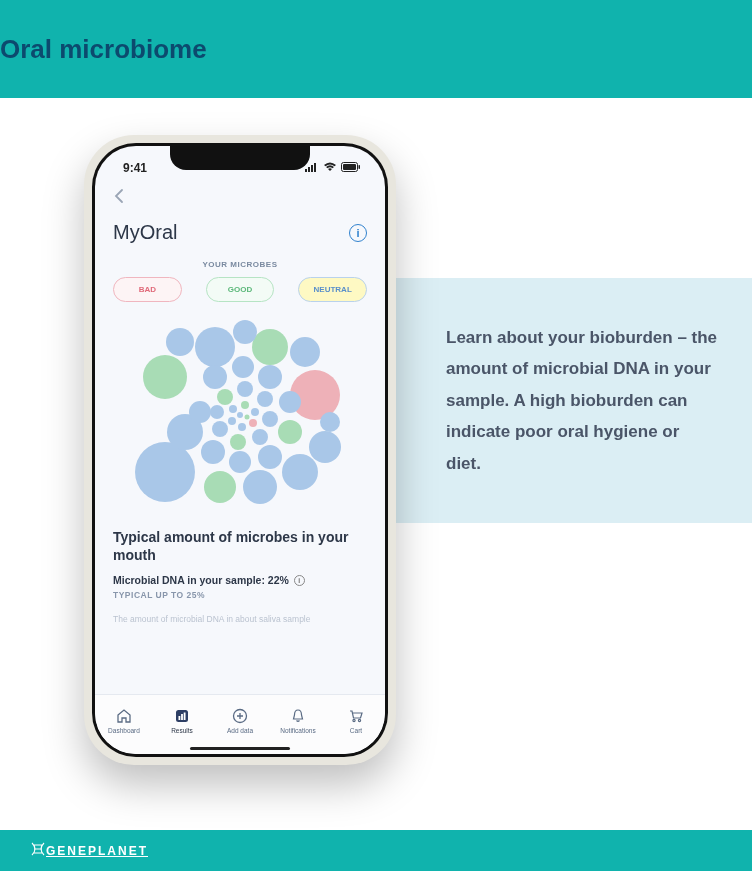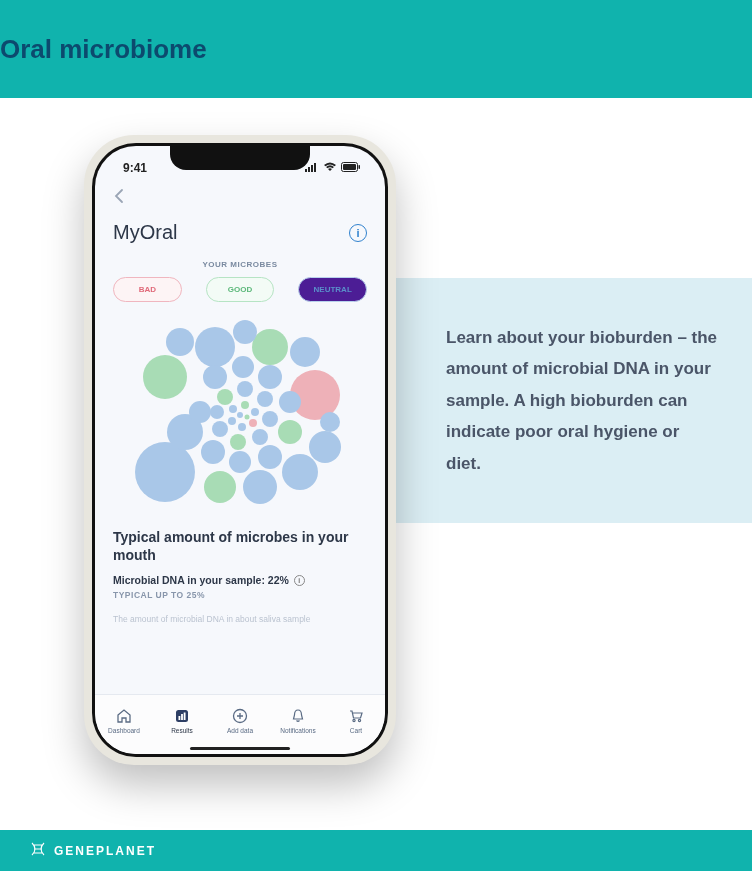--- a/index.html
+++ b/index.html
@@ -96,21 +96,21 @@
   .app-header { display:flex; justify-content:space-between; align-items:center; margin-top:12px; }
   .app-title { font-size:20px; font-weight:400; color:#2d3748; }
   .info-circle {
     width:18px;height:18px;border:1.5px solid #3182ce;border-radius:50%;
     display:flex;align-items:center;justify-content:center;font-size:11px;color:#3182ce;font-weight:700;
   }
   .section-label { text-align:center; font-size:8px; color:#7a8aa0; letter-spacing:0.5px; margin-top:16px; font-weight:600;}
   .pill-row { display:flex; gap:24px; justify-content:center; margin-top:8px; }
   .pill {
     flex:1; font-size:8px; font-weight:700; padding:7px 0; border-radius:16px; text-align:center;
-    background:#4c1d95; border:1px solid;
+    background:#fef9c3; border:1px solid;
   }
   .pill-bad { color:#e06a7a; border-color:#f0b6bf; background:#fdf4f5;}
   .pill-good { color:#5cb87a; border-color:#b6e4c4; background:#f3fbf6;}
   .pill-neutral { color:#5a8fca; border-color:#b9d2ec; }
   .viz { height:210px; display:flex; align-items:center; justify-content:center; margin-top:10px;}
   .viz svg { width:230px; height:200px; }
   .result-title { font-size:14px; font-weight:700; color:#2d3748; margin-top:6px; line-height:1.3;}
   .result-line { font-size:10.5px; color:#2d3748; font-weight:600; margin-top:10px; display:flex; align-items:center; gap:5px;}
   .info-mini { width:11px;height:11px;border:1px solid #888;border-radius:50%;display:inline-flex;align-items:center;justify-content:center;font-size:7px;color:#777;}
   .typical-line { font-size:8.5px; color:#8896ab; letter-spacing:0.5px; margin-top:4px; font-weight:600;}
@@ -122,21 +122,21 @@
   }
   .tab { flex:1; display:flex; flex-direction:column; align-items:center; justify-content:center; gap:2px; color:#5a6b84;}
   .tab.active { color:#2d3748; }
   .tab-label { font-size:6.5px; }
   .tab-icon { width:17px; height:17px; display:flex; align-items:center; justify-content:center;}
   .home-indicator { position:absolute; bottom:4px; left:50%; transform:translateX(-50%); width:100px;height:3.5px;background:#222;border-radius:3px;}
   .footer-bar {
     position:absolute; bottom:0; left:0; right:0; height:41px;
     background:#10b3ad; display:flex; align-items:center; padding-left:30px;
   }
-  .brand { display:flex; align-items:center; gap:8px; color:#fff; font-size:12px; font-weight:700; letter-spacing:2px;}
+  .brand { display:flex; align-items:center; color:#fff; font-size:12px; font-weight:700; letter-spacing:2px;text-decoration:underline;}
   .brand-icon { font-size:13px; letter-spacing:-1px;}
 </style>
 </head>
 <body>
 
 <div class="top-banner">
   <span>Oral microbiome</span>
 </div>
 
 <div class="main-area">

